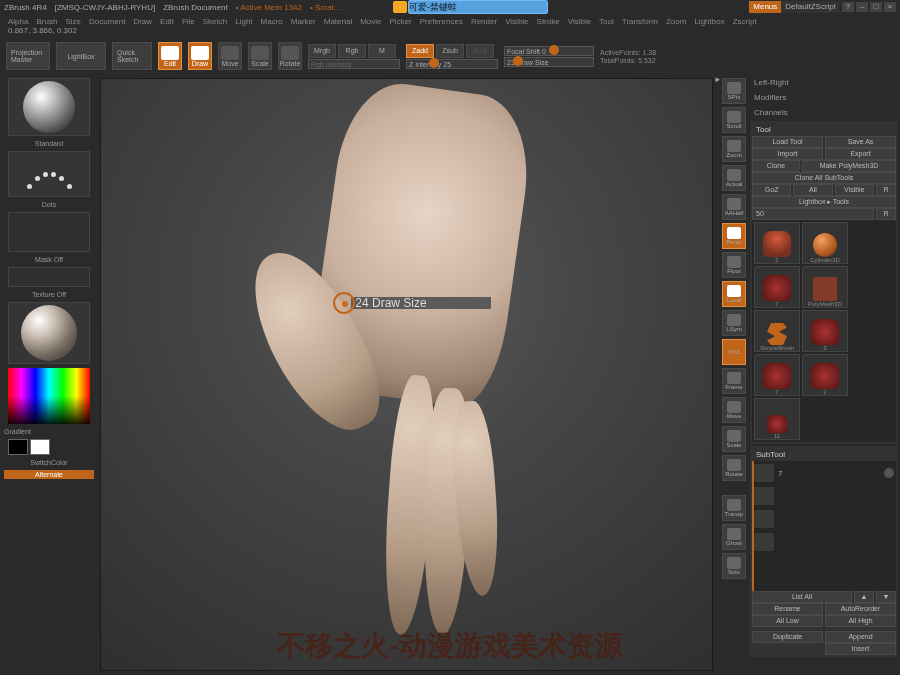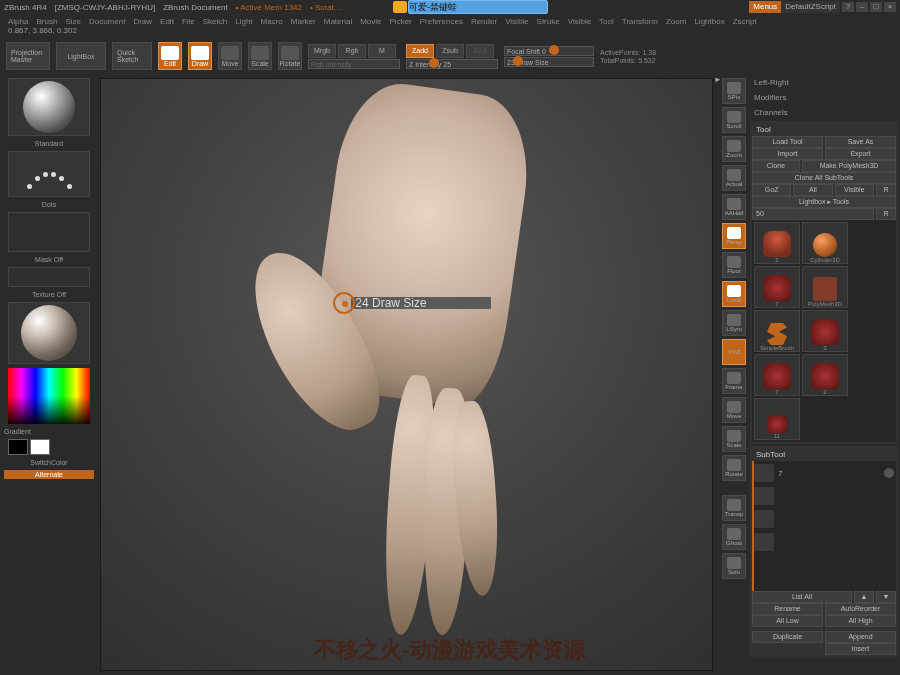--- a/index.html
+++ b/index.html
@@ -85,21 +85,21 @@
   .rightpanel .thumb .sph { width: 24px; height: 24px; border-radius: 50%; background: radial-gradient(circle at 35% 30%, #f7a060, #b15a20 60%, #552a10); }
   .rightpanel .thumb .geom { width: 24px; height: 24px; background: #833a28; border-radius: 2px; }
   .rightpanel .sublist { background: #262626; height: 130px; padding: 2px; display: flex; flex-direction: column; gap: 3px; position: relative; }
   .rightpanel .sublist .item { display: flex; align-items: center; gap: 4px; height: 20px; }
   .rightpanel .sublist .item .mini { width: 20px; height: 18px; background: #3a3a3a; border-radius: 2px; }
   .rightpanel .sublist .item .eye { width: 10px; height: 10px; background: #555; border-radius: 50%; }
   .rightpanel .sublist .stripe { position: absolute; left: 0; top: 0; bottom: 0; width: 2px; background: #c1651a; }
   
   
   .wm { position:absolute; left:0; right:0; bottom:10px; text-align:center; pointer-events:none; }
-  .wm .t1 { font-size: 22px; color: #482216; font-weight: bold; opacity: 0.9; }
+  .wm .t1 { font-size: 28px; color: #482216; font-weight: bold; opacity: 0.9; }
   .wm .t2 { font-size: 16px; color: #ddd; opacity: 0.95; font-family: Arial, sans-serif; }
 </style>
 </head>
 <body>
 
 <div class="titlebar">
   <div class="group">
     <span>ZBrush 4R4</span>
     <span>[ZMSQ-CWJY-ABHJ-RYHU]</span>
     <span>ZBrush Document</span>

